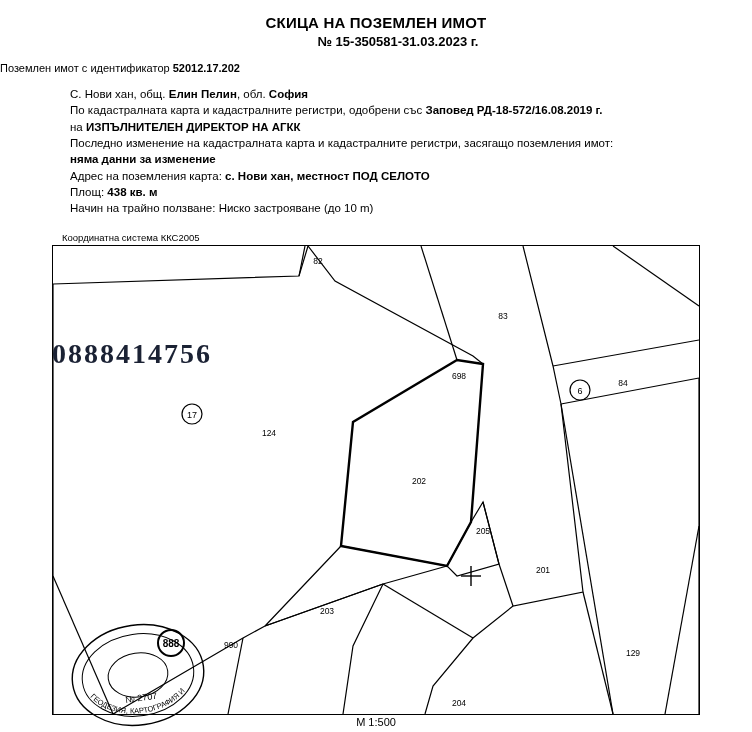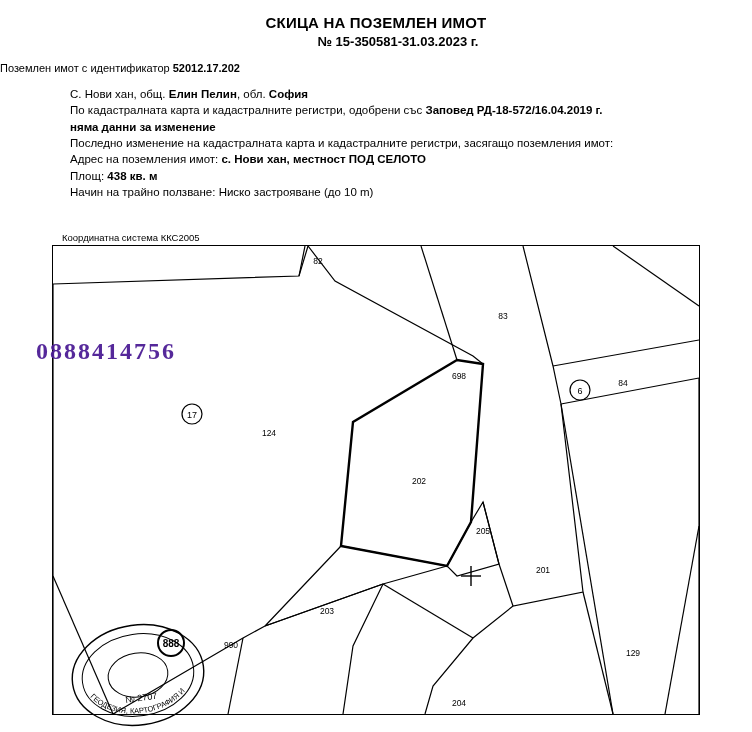--- a/index.html
+++ b/index.html
@@ -84,26 +84,26 @@
     font-size: 8.5px;
     font-family: "Liberation Sans", sans-serif;
     fill: #000;
   }
   .circle-num {
     font-size: 9px;
     fill: #000;
   }
   .watermark {
     position: absolute;
-    left: 36px;
+    left: 52px;
     top: 338px;
     font-family: "Liberation Serif", serif;
-    font-size: 24px;
-    font-weight: bold;
-    color: #4c1d95;
+    font-size: 28px;
+    font-weight: bold;
+    color: #0f172a;
     letter-spacing: 2px;
     opacity: 0.95;
     pointer-events: none;
   }
   .scale {
     position: absolute;
     left: 0;
     right: 0;
     top: 716px;
     text-align: center;
@@ -131,24 +131,25 @@
 
   <div class="id-line">
     <span>Поземлен имот с идентификатор </span><span class="bold">52012.17.202</span>
   </div>
 
   <div class="info">
     <div class="info-row">
       <span>С. Нови хан, общ. </span><span class="b">Елин Пелин</span><span>, обл. </span><span class="b">София</span>
     </div>
     <div id="info-lines">
-        <div class="info-row"><span>По кадастралната карта и кадастралните регистри, одобрени със </span><span class="b">Заповед РД-18-572/16.04.2019 г.</span></div>
+        <div class="info-row"><span>По кадастралната карта и кадастралните регистри, одобрени със </span><span class="b">Заповед РД-18-572/16.08.2019 г.</span></div>
+        <div class="info-row"><span>на </span><span class="b">ИЗПЪЛНИТЕЛЕН ДИРЕКТОР НА АГКК</span></div>
+        <div class="info-row"><span>Последно изменение на кадастралната карта и кадастралните регистри, засягащо поземления имот:</span></div>
         <div class="info-row"><span class="b">няма данни за изменение</span></div>
-        <div class="info-row"><span>Последно изменение на кадастралната карта и кадастралните регистри, засягащо поземления имот:</span></div>
-        <div class="info-row"><span>Адрес на поземления имот: </span><span class="b">с. Нови хан, местност ПОД СЕЛОТО</span></div>
+        <div class="info-row"><span>Адрес на поземления карта: </span><span class="b">с. Нови хан, местност ПОД СЕЛОТО</span></div>
         <div class="info-row"><span>Площ: </span><span class="b">438 кв. м</span></div>
         <div class="info-row"><span>Начин на трайно ползване: Ниско застрояване (до 10 m)</span></div>
       </div>
   </div>
 
   <div class="cs-label">Координатна система ККС2005</div>
 
   <div class="drawing">
     <svg width="646" height="468" viewBox="0 0 646 468">
 
@@ -237,13 +238,14 @@
       <ellipse cx="72" cy="60" rx="56" ry="41" fill="none" stroke="#000" stroke-width="1"></ellipse>
       <ellipse cx="72" cy="60" rx="30" ry="22" fill="none" stroke="#000" stroke-width="1"></ellipse>
       <path id="stamp-arc-top" d="M 18 68 A 56 41 0 0 0 126 68" fill="none" stroke="none"></path>
       <text font-size="7.5" font-family="'Liberation Sans', sans-serif">
         <textPath href="#stamp-arc-top" startOffset="6%">ГЕОДЕЗИЯ, КАРТОГРАФИЯ И</textPath>
       </text>
       <text x="72" y="86" text-anchor="middle" font-size="9" font-family="'Liberation Sans', sans-serif">№ 2707</text>
     </g>
   </svg>
 
+  <div class="scale">М 1:500</div>
 </div>
 
 </body></html>

